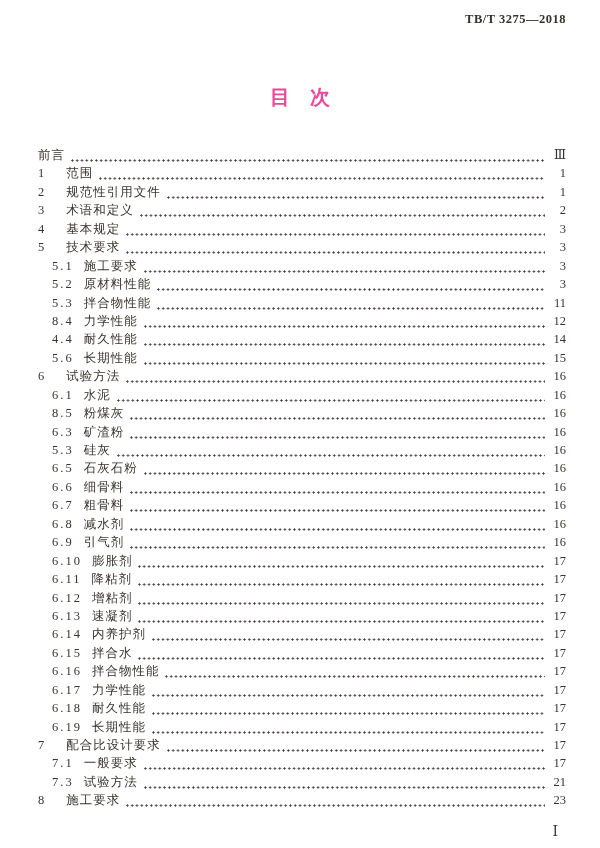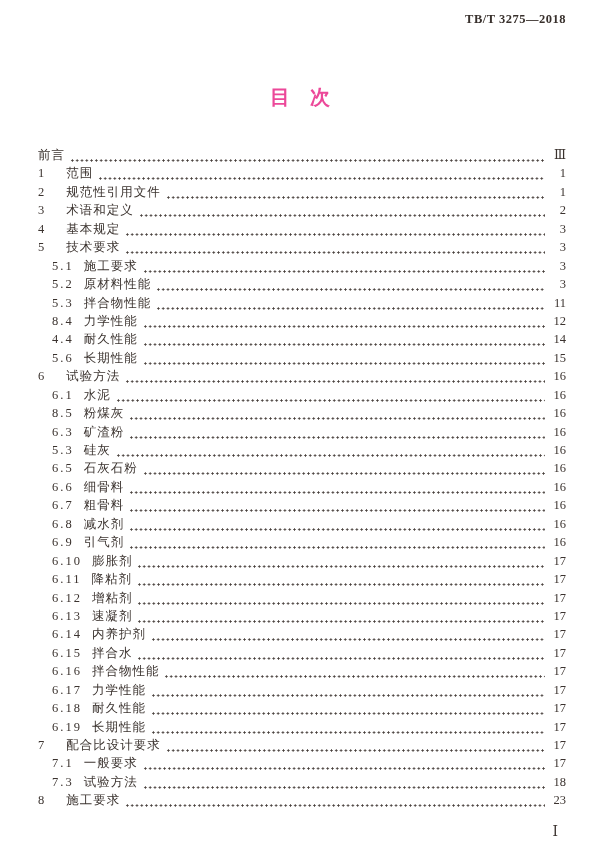--- a/index.html
+++ b/index.html
@@ -273,21 +273,21 @@
       <div class="toc-entry lvl1">
     <span class="toc-num">7.1</span>
     <span class="toc-label">一般要求</span>
     <span class="toc-leader"></span>
     <span class="toc-page">17</span>
   </div>
       <div class="toc-entry lvl1">
     <span class="toc-num">7.3</span>
     <span class="toc-label">试验方法</span>
     <span class="toc-leader"></span>
-    <span class="toc-page">18</span>
+    <span class="toc-page">21</span>
   </div>
       <div class="toc-entry lvl0">
     <span class="toc-num">8</span>
     <span class="toc-label">施工要求</span>
     <span class="toc-leader"></span>
     <span class="toc-page">23</span>
   </div>
     </div>
 
   <div class="footer-page-number">Ⅰ</div>

